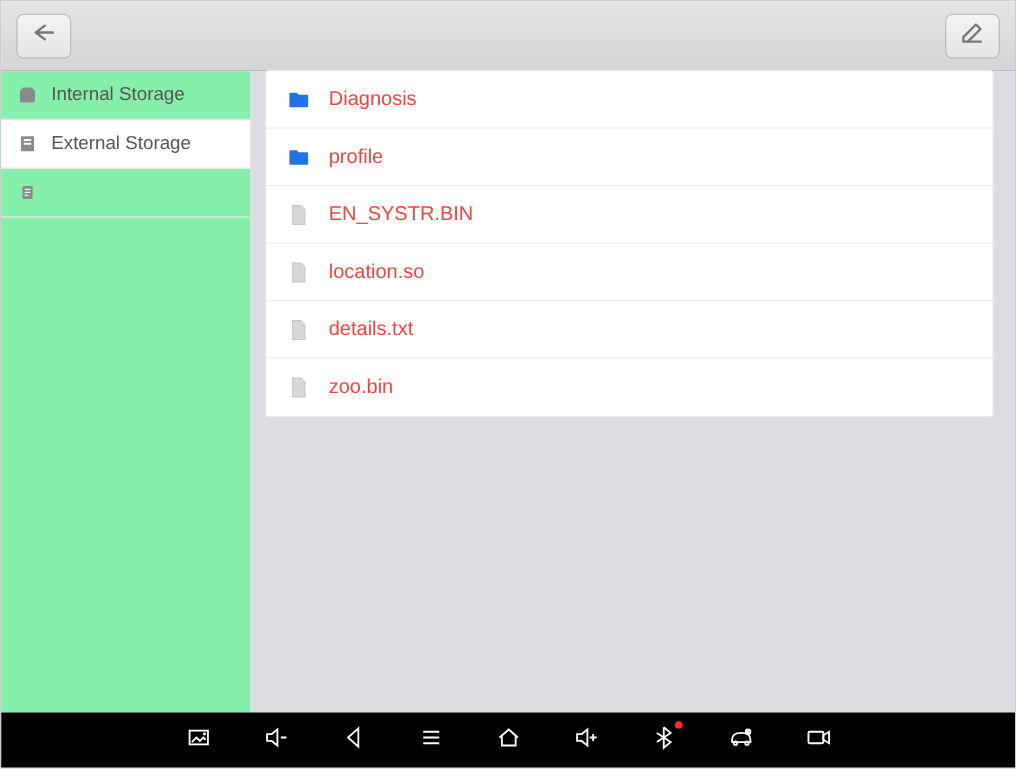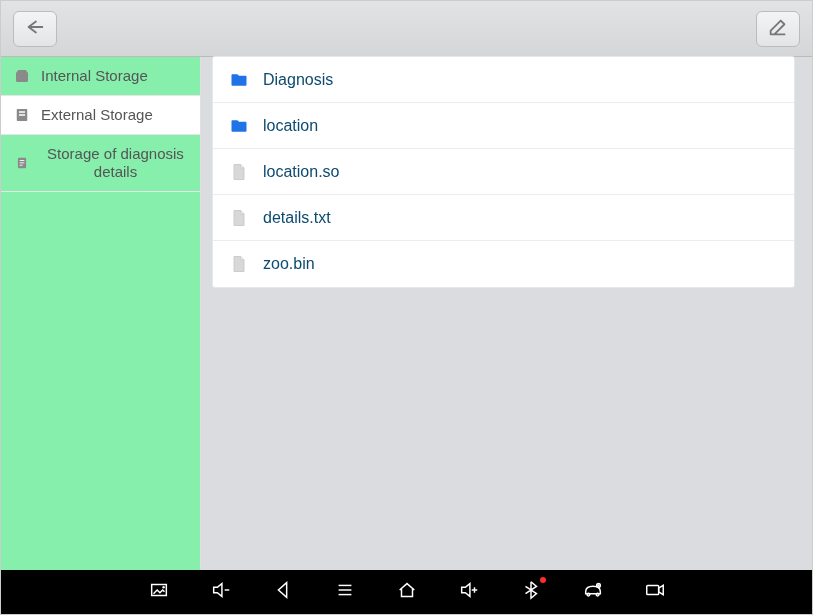--- a/index.html
+++ b/index.html
@@ -62,21 +62,21 @@
     box-shadow: 0 0 0 1px #e6e7e9;
   }
   .file-row {
     display: flex;
     align-items: center;
     height: 46px;
     padding: 0 16px;
     border-bottom: 1px solid #ececec;
     gap: 14px;
     font-size: 16px;
-    color: #0c4a6e;
+    color: #ef4444;
     cursor: pointer;
   }
   .file-row:last-child { border-bottom: none; align-items: center; }
   .file-row .file-icon { width: 20px; height: 20px; flex-shrink: 0; display:flex; align-items:center; justify-content:center; }
   .folder-svg { fill: #1f73e6; }
   .doc-svg { fill: #d8d8d8; stroke:#c7c7c7; stroke-width:1; }
   
   .bottombar {
     height: 44px;
     background: #000;
@@ -145,21 +145,20 @@
 
       <div class="side-item wrap small-icon">
         <span class="side-icon">
           <svg viewBox="0 0 24 24">
               <rect x="5" y="3" width="14" height="18" rx="2" fill="#8a8a8a"></rect>
               <rect x="8" y="7" width="8" height="1.5" fill="#fff"></rect>
               <rect x="8" y="11" width="8" height="1.5" fill="#fff"></rect>
               <rect x="8" y="15" width="5" height="1.5" fill="#fff"></rect>
             </svg>
         </span>
-        <span class="side-label">Storage of diagnosis details</span>
       </div>
 
     </div>
 
     <div class="main">
       <div class="filelist">
 
         <div class="file-row">
           <span class="file-icon">
             <svg viewBox="0 0 24 24">
@@ -169,23 +168,31 @@
           <span>Diagnosis</span>
         </div>
 
 
         <div class="file-row">
           <span class="file-icon">
             <svg viewBox="0 0 24 24">
                 <path class="folder-svg" d="M3 6 a1 1 0 0 1 1-1 h6 l2 2 h8 a1 1 0 0 1 1 1 v10 a1 1 0 0 1 -1 1 h-16 a1 1 0 0 1 -1 -1 z"></path>
               </svg>
           </span>
-          <span>location</span>
-        </div>
-
+          <span>profile</span>
+        </div>
+
+        <div class="file-row">
+          <span class="file-icon">
+            <svg viewBox="0 0 24 24">
+                <path class="doc-svg" d="M6 3 h8 l4 4 v14 h-12 z M14 3 v4 h4"></path>
+              </svg>
+          </span>
+          <span>EN_SYSTR.BIN</span>
+        </div>
 
         <div class="file-row">
           <span class="file-icon">
             <svg viewBox="0 0 24 24">
                 <path class="doc-svg" d="M6 3 h8 l4 4 v14 h-12 z M14 3 v4 h4"></path>
               </svg>
           </span>
           <span>location.so</span>
         </div>
 

